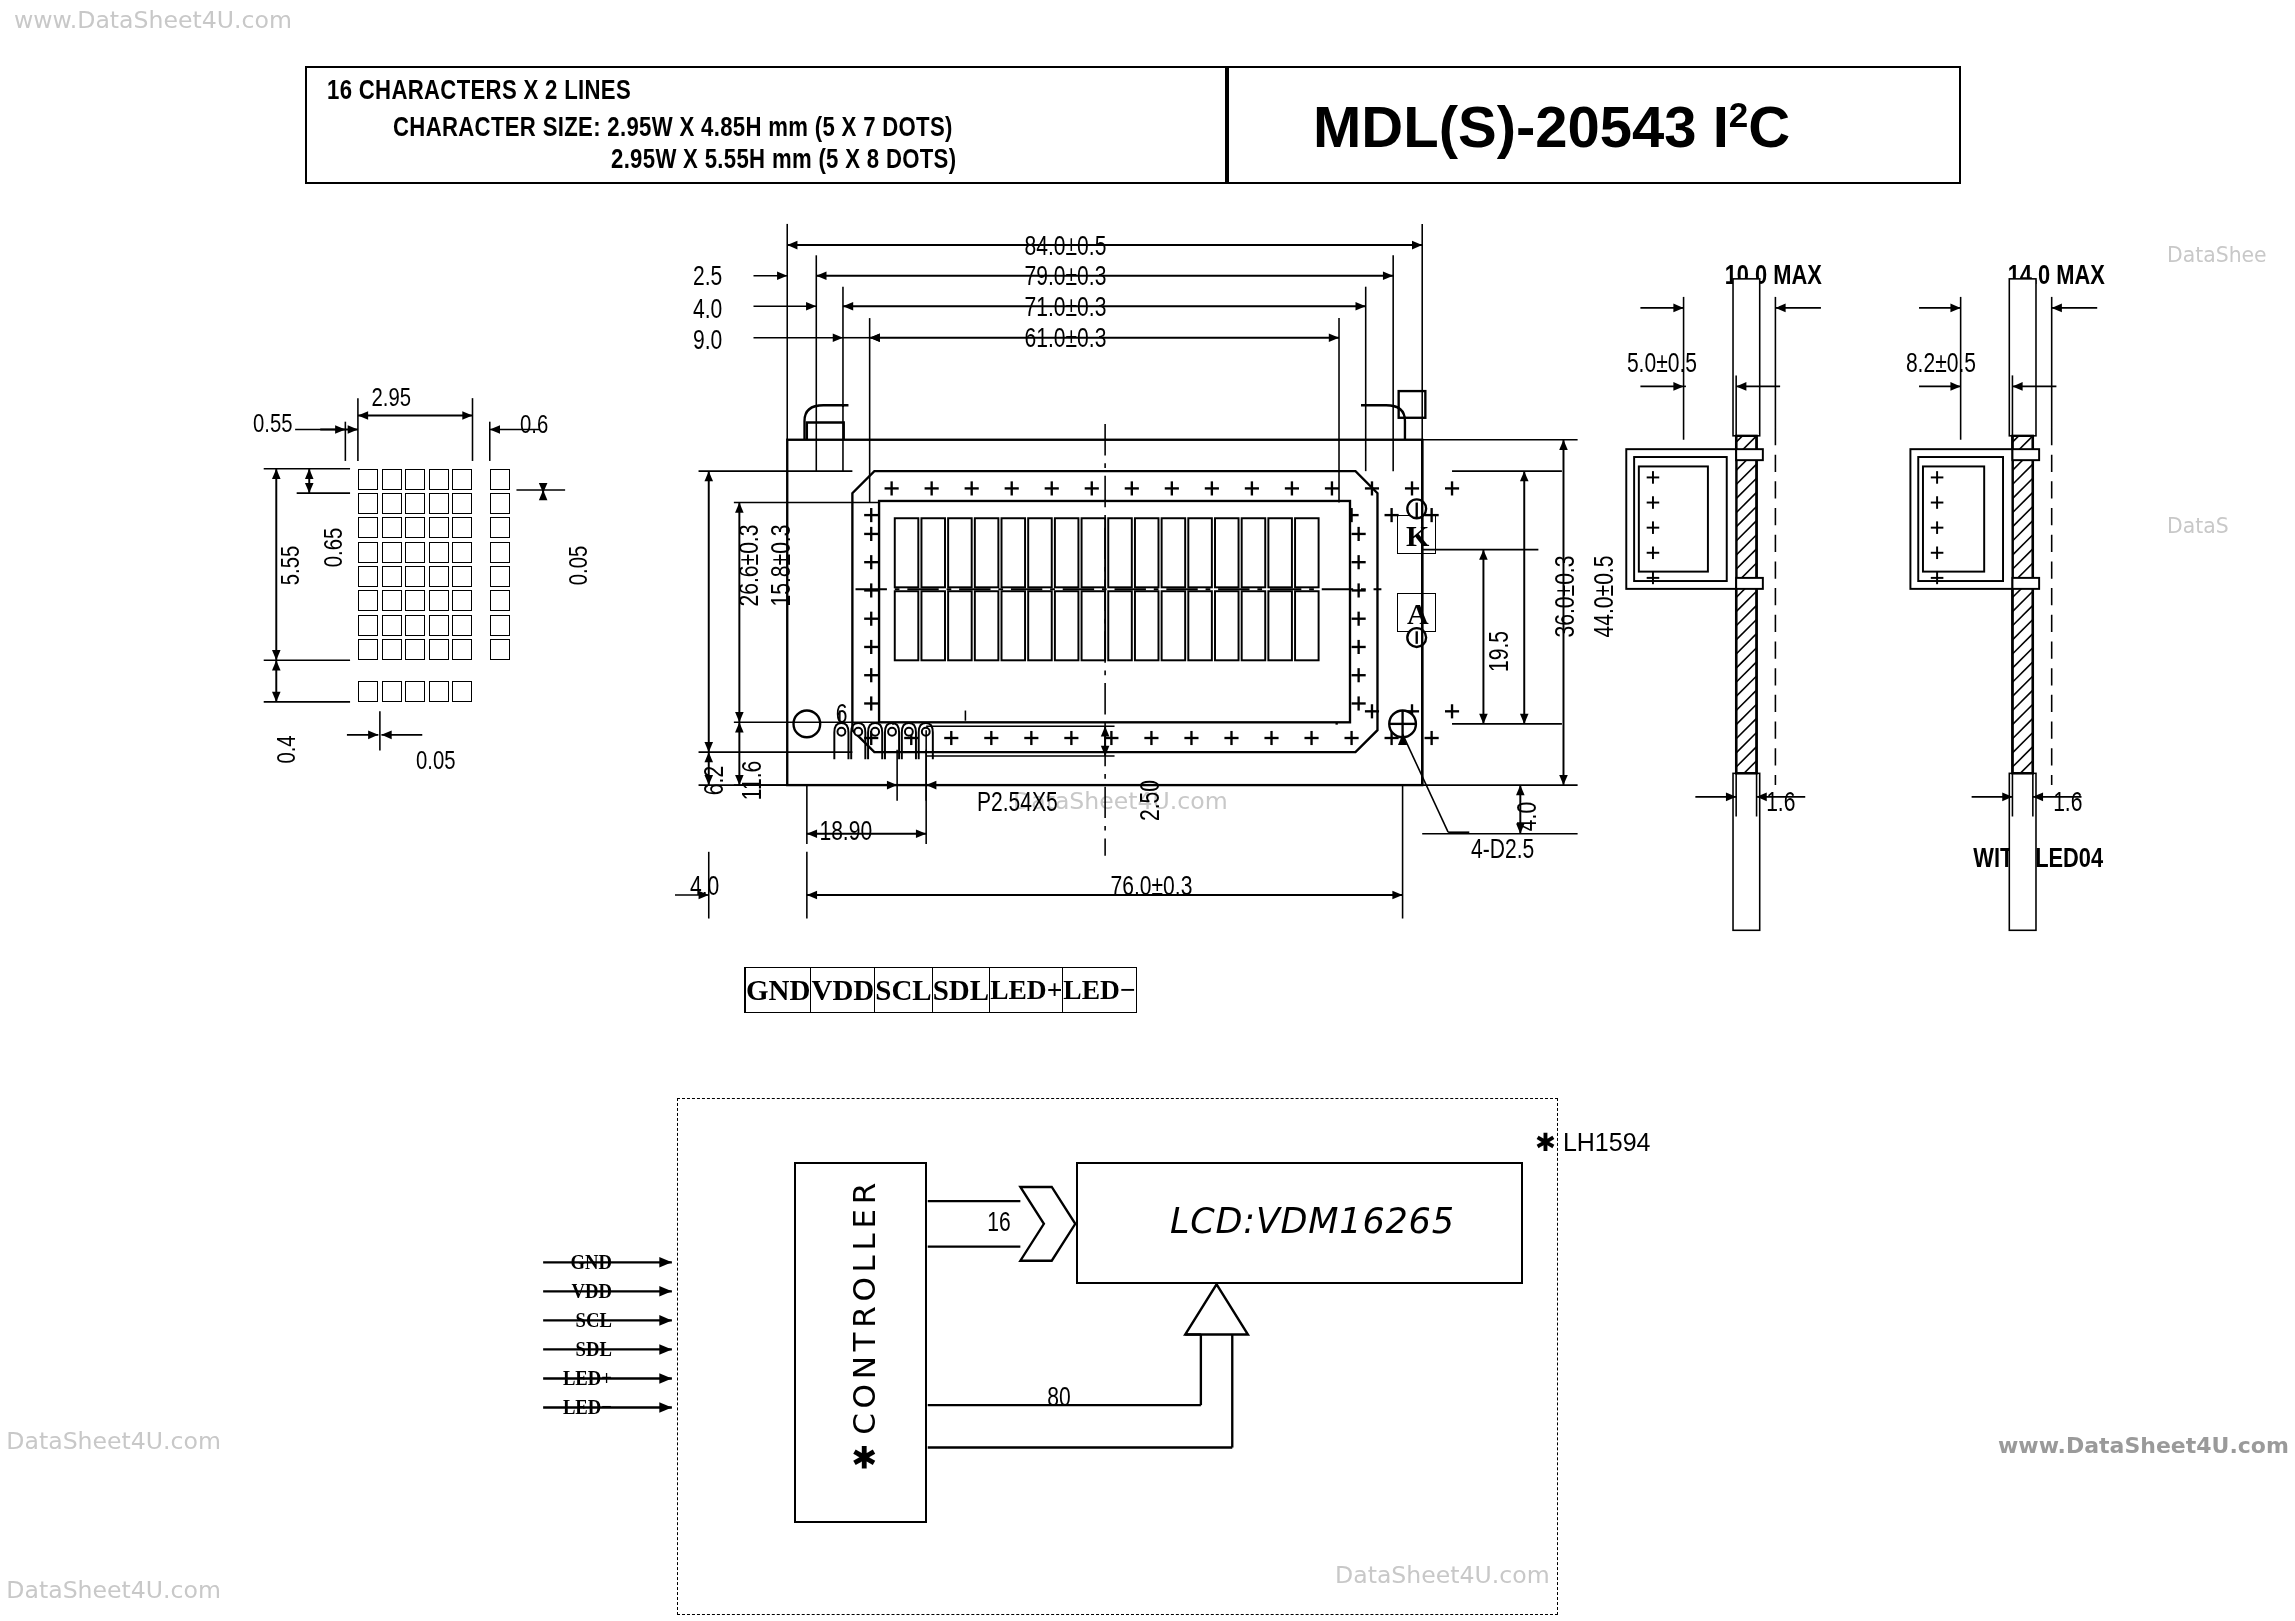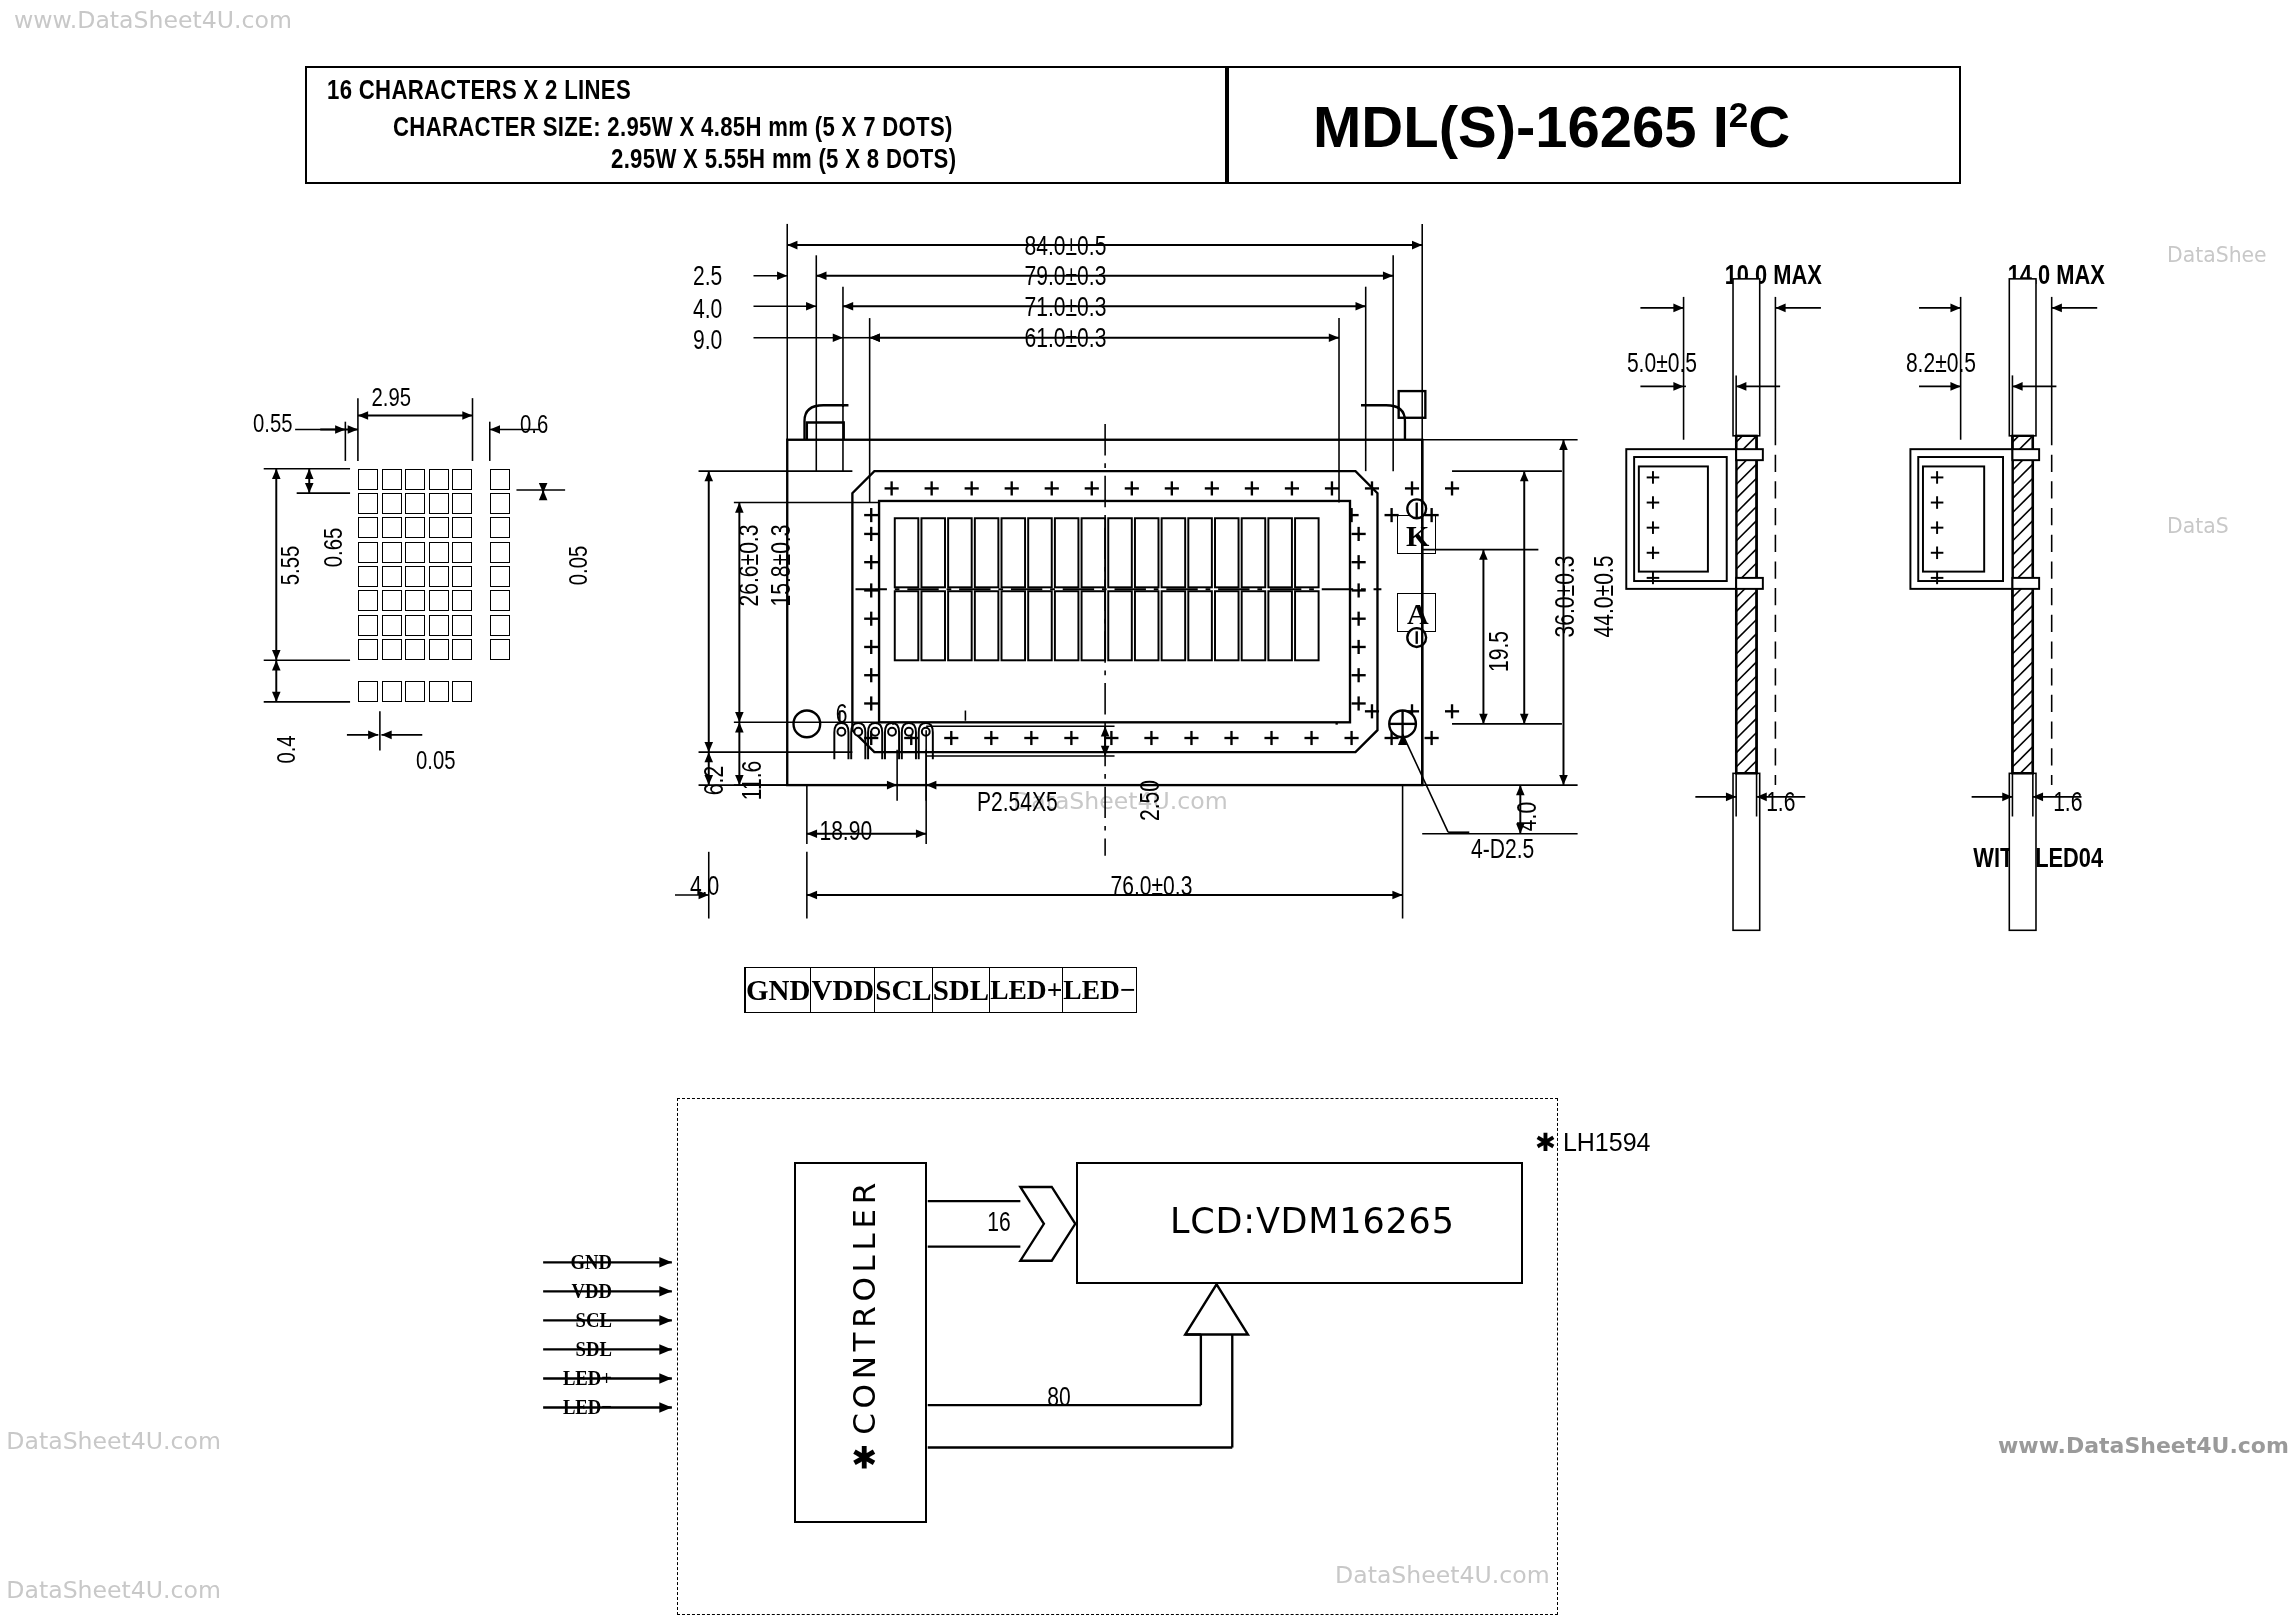--- a/index.html
+++ b/index.html
@@ -32,21 +32,21 @@
   table.pins td{border:1.6px solid #000;text-align:center;font-family:"Liberation Serif",serif;
                 font-weight:bold;padding:0;}
   .pt-label{font-family:"Liberation Sans",sans-serif;font-weight:normal;
             transform:scaleX(.8);display:inline-block;}
   
   .bd-box{position:absolute;border:2.4px solid #000;box-sizing:border-box;background:#fff;}
   .vert-text{writing-mode:vertical-rl;transform:rotate(180deg);white-space:nowrap;
              letter-spacing:4.7px;font-family:"DejaVu Sans",sans-serif;}
   .sig{font-family:"Liberation Serif",serif;font-weight:bold;white-space:nowrap;
        transform:scaleX(.85);transform-origin:right center;}
-  .lcdlbl{font-family:"DejaVu Sans",sans-serif;white-space:nowrap;letter-spacing:0.8px;}
+  .lcdlbl{font-family:"DejaVu Sans",sans-serif;white-space:nowrap;letter-spacing:0.8px;font-style:italic;}
   svg{position:absolute;overflow:visible;}
 </style>
 </head>
 <body>
 
 <div id="wm-layer">
     <div class="abs wm" style="left:14px;top:6.3px;font-size:23.6px;">www.DataSheet4U.com</div>
     <div class="abs wm" style="left:2167px;top:243px;font-size:20.4px;">DataShee</div>
     <div class="abs wm" style="left:1013px;top:787px;font-size:23.6px;">DataSheet4U.com</div>
     <div class="abs wm" style="left:2167px;top:514px;font-size:20.4px;">DataS</div>
@@ -57,21 +57,21 @@
   </div>
 
 <div class="abs hdr-box" style="left:305px;top:66px;width:922px;height:118px;"></div>
 <div class="abs hdr-box" style="left:1227px;top:66px;width:734px;height:118px;"></div>
 
 <div class="abs hdr-txt" style="left:327px;top:75px;font-size:27px;">16 CHARACTERS X 2 LINES</div>
 <div class="abs hdr-txt" style="left:393px;top:112px;font-size:27px;">CHARACTER SIZE: 2.95W X 4.85H  mm  (5 X 7 DOTS)</div>
 <div class="abs hdr-txt" style="left:611px;top:144px;font-size:27px;">2.95W X 5.55H  mm  (5 X 8 DOTS)</div>
 
 <div class="abs" style="left:1313px;top:93px;font-size:58px;">
-  <span class="title-txt">MDL(S)-16265 I</span><span class="title-txt" style="font-size:35px;vertical-align:super;">2</span><span class="title-txt">C</span>
+  <span class="title-txt">MDL(S)-20543 I</span><span class="title-txt" style="font-size:35px;vertical-align:super;">2</span><span class="title-txt">C</span>
 </div>
 
 <div id="dotmatrix">
     <div class="cell" style="left:358px;top:469px;width:20.4px;height:21px;"></div>
     <div class="cell" style="left:382px;top:469px;width:20.4px;height:21px;"></div>
     <div class="cell" style="left:405px;top:469px;width:20.4px;height:21px;"></div>
     <div class="cell" style="left:429px;top:469px;width:20.4px;height:21px;"></div>
     <div class="cell" style="left:452px;top:469px;width:20.4px;height:21px;"></div>
     <div class="cell" style="left:358px;top:493px;width:20.4px;height:21px;"></div>
     <div class="cell" style="left:382px;top:493px;width:20.4px;height:21px;"></div>

